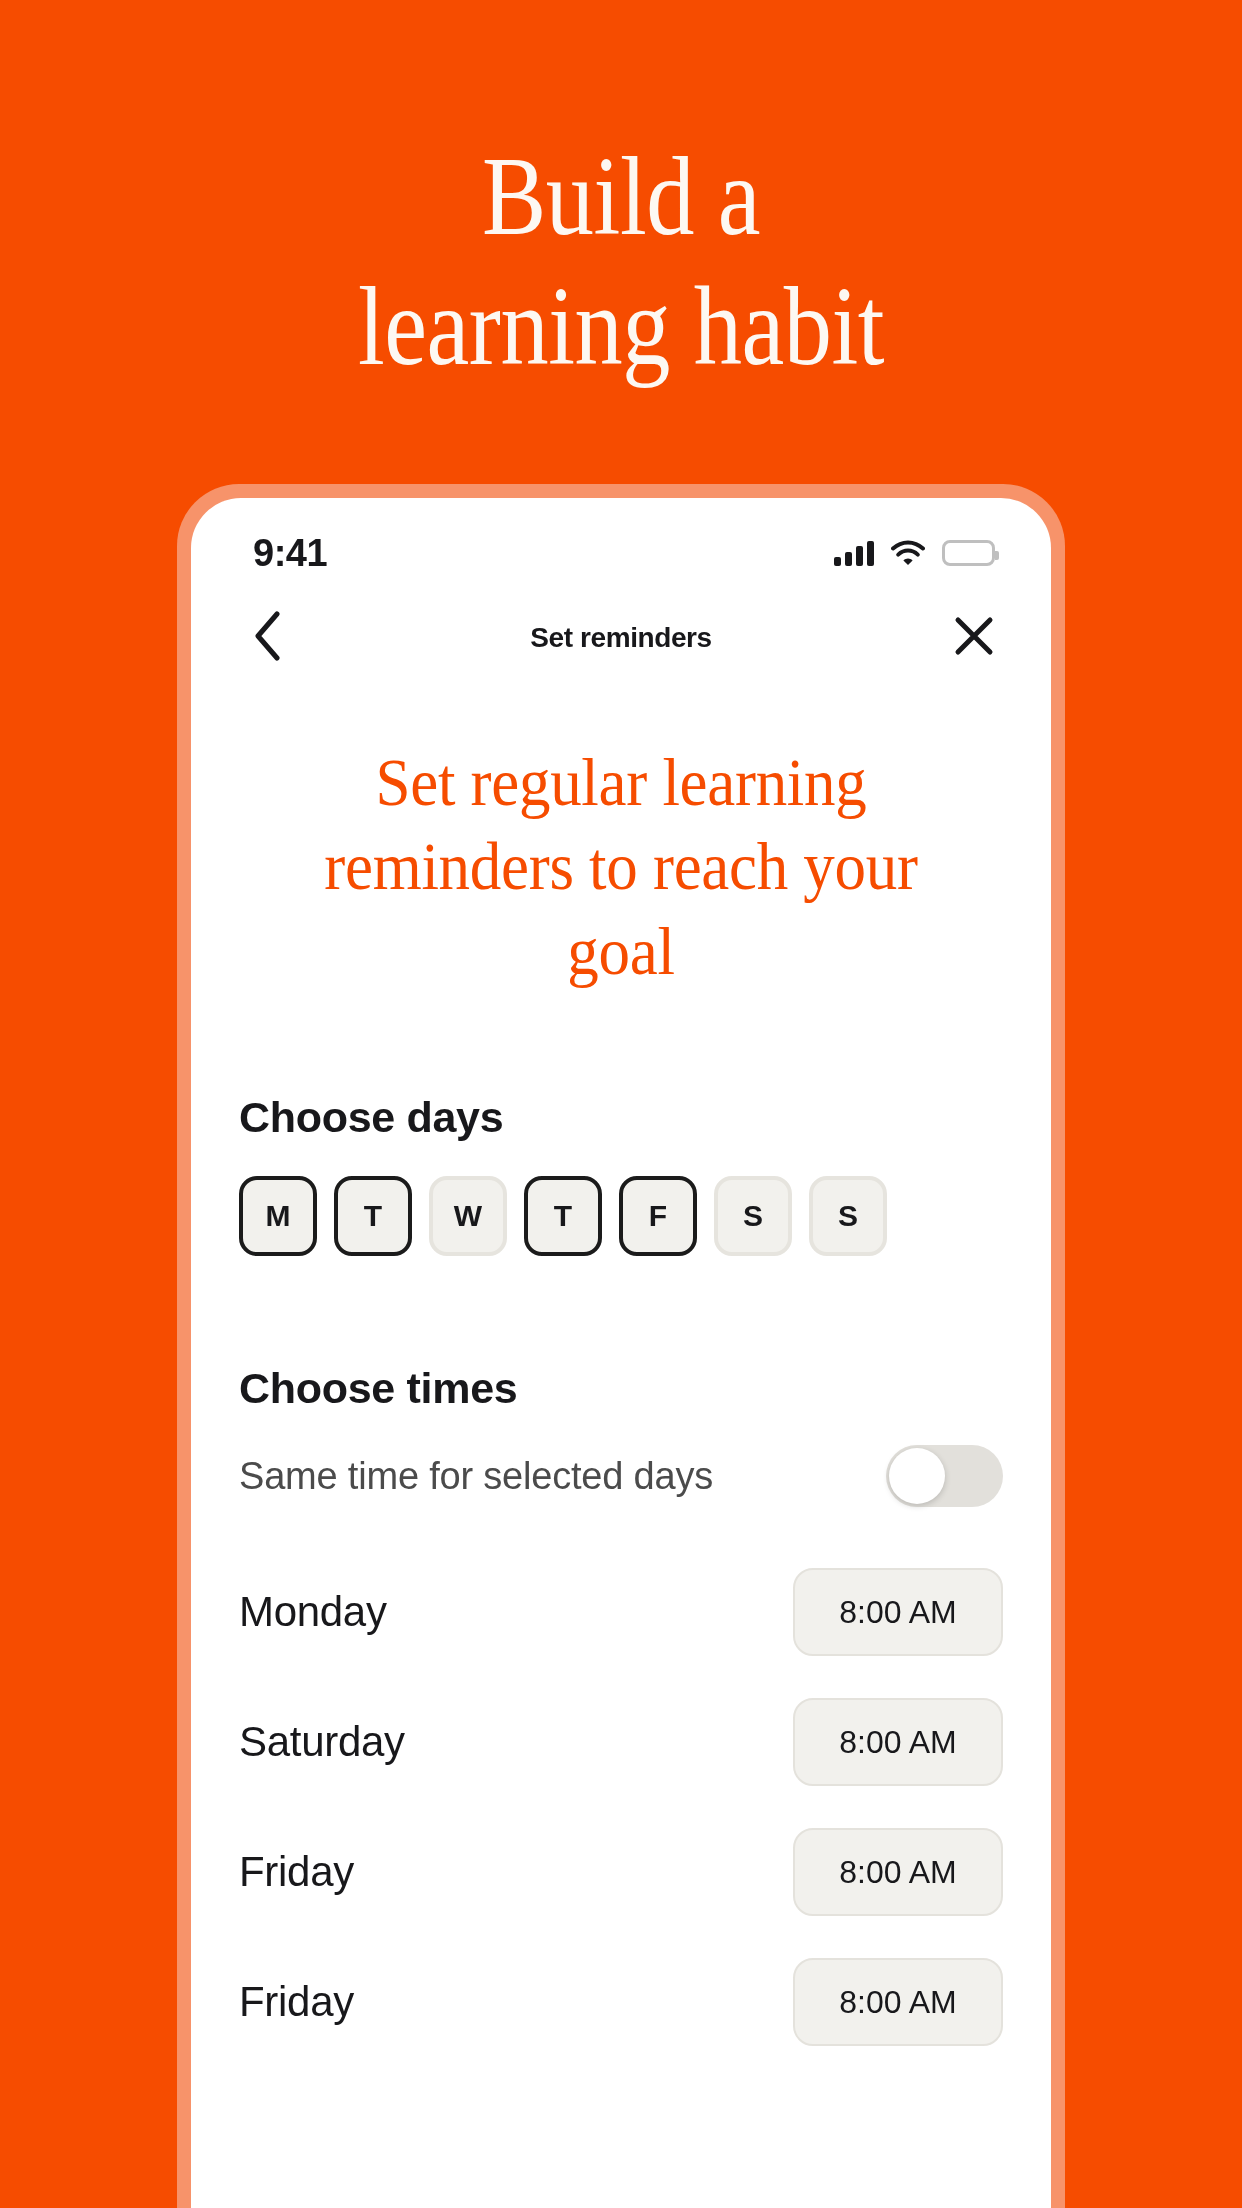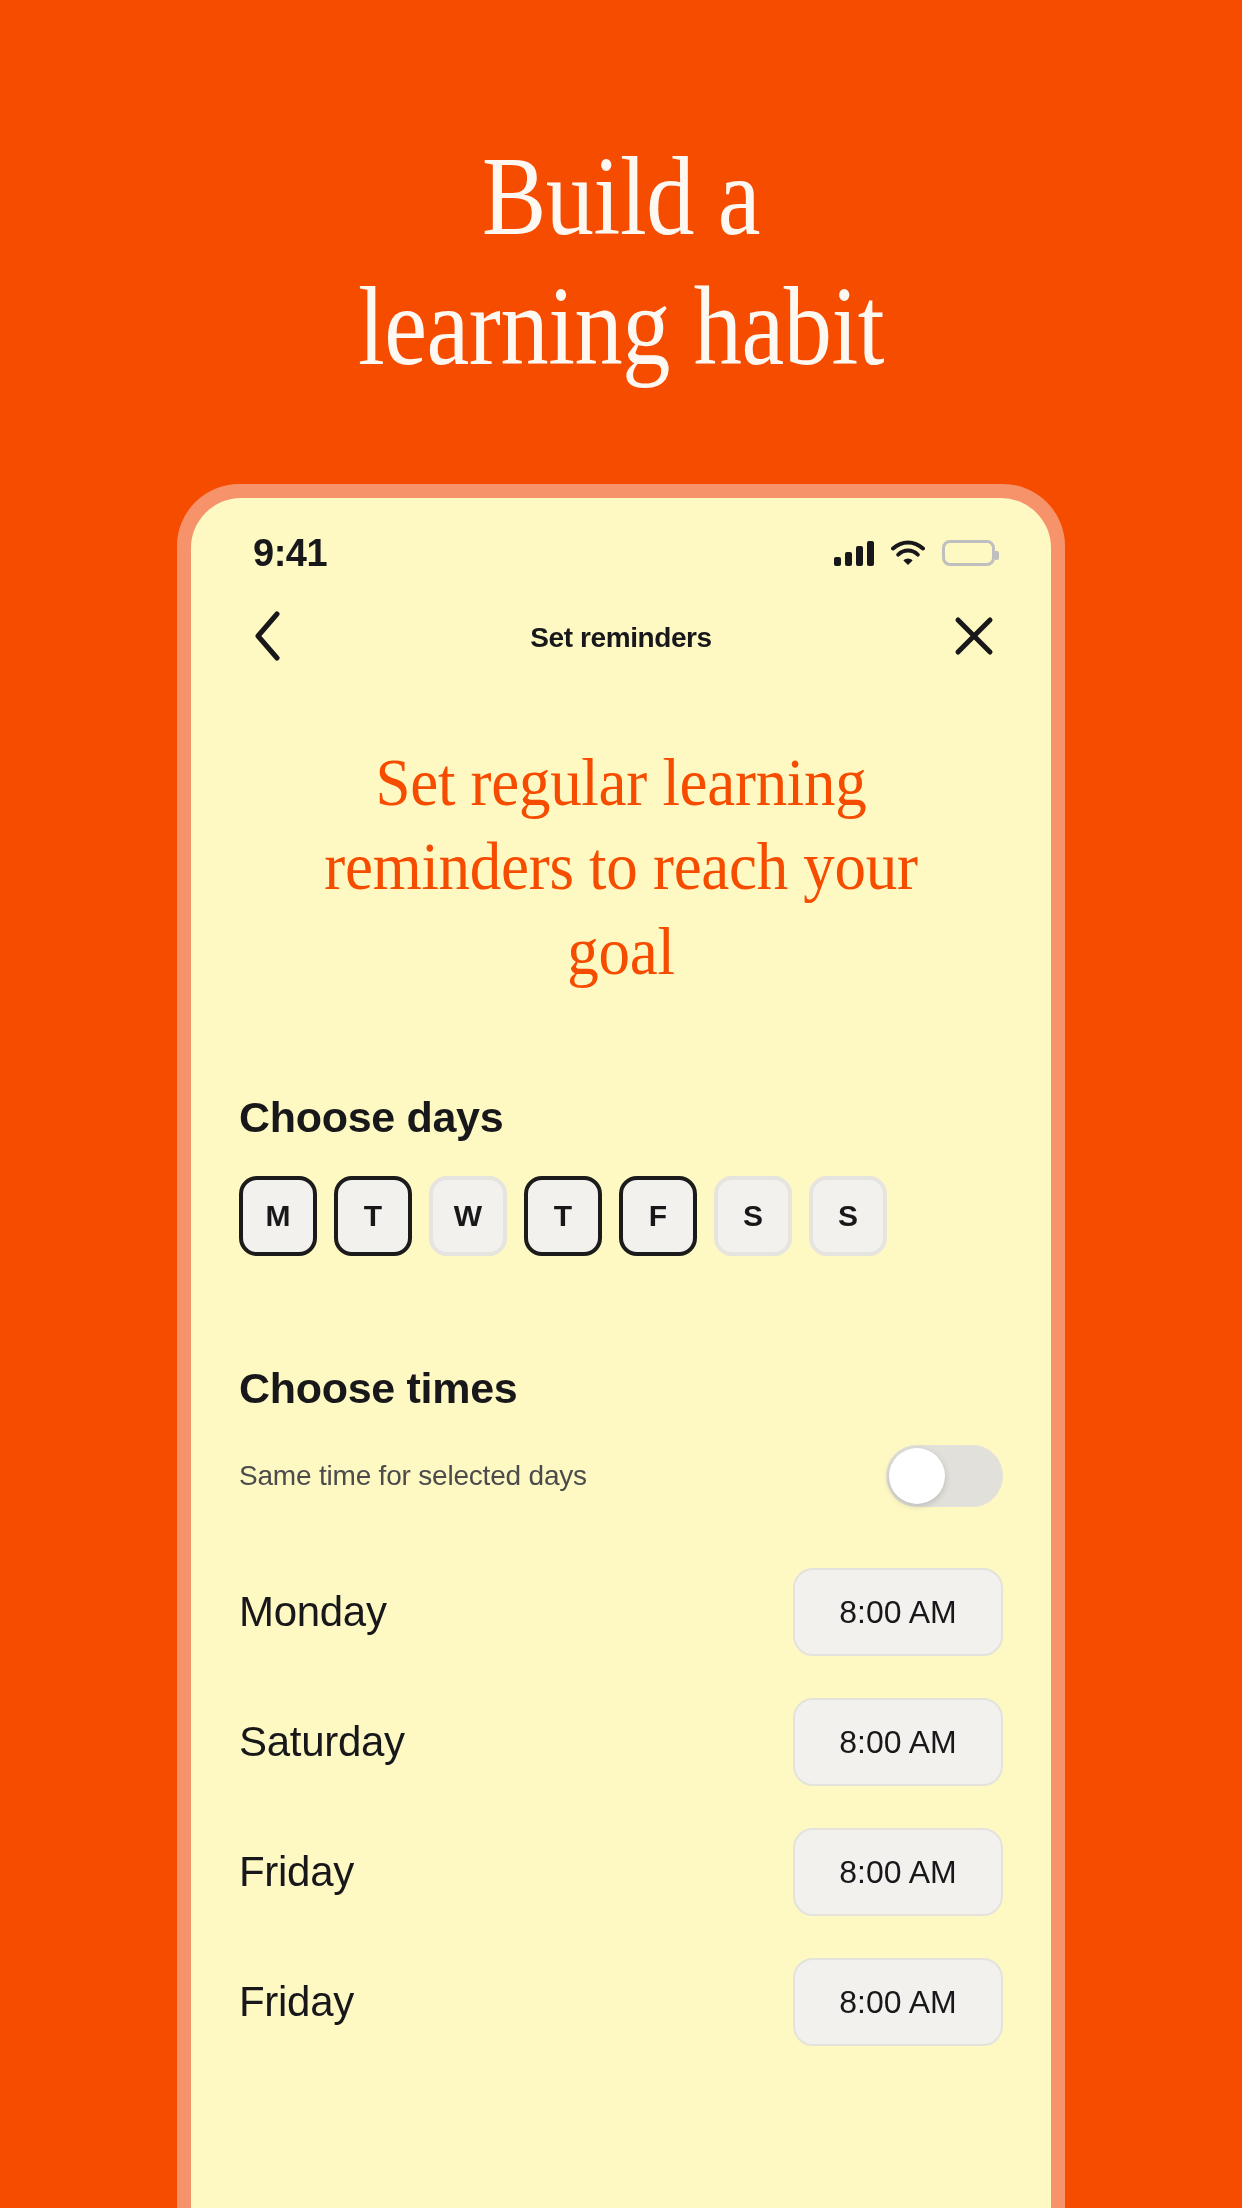--- a/index.html
+++ b/index.html
@@ -42,21 +42,21 @@
     width: 888px;
     height: 1724px;
     background: #F7936A;
     border-radius: 62px 62px 0 0;
     padding: 14px 14px 0 14px;
   }
 
   .phone-screen {
     width: 100%;
     height: 100%;
-    background: #fef9c3;
+    background: #ffffff;
     border-radius: 50px 50px 0 0;
     overflow: hidden;
     position: relative;
   }
 
   
   .status-bar {
     height: 92px;
     display: flex;
     align-items: center;
@@ -212,21 +212,21 @@
 
   .toggle-row {
     display: flex;
     align-items: center;
     justify-content: space-between;
     padding: 0 48px;
     margin-top: 32px;
   }
 
   .toggle-label {
-    font-size: 28px;
+    font-size: 38px;
     color: #4B4B4B;
     letter-spacing: -0.2px;
   }
 
   .toggle-switch {
     width: 117px;
     height: 62px;
     border-radius: 36px;
     background: #E2E0DB;
     position: relative;

